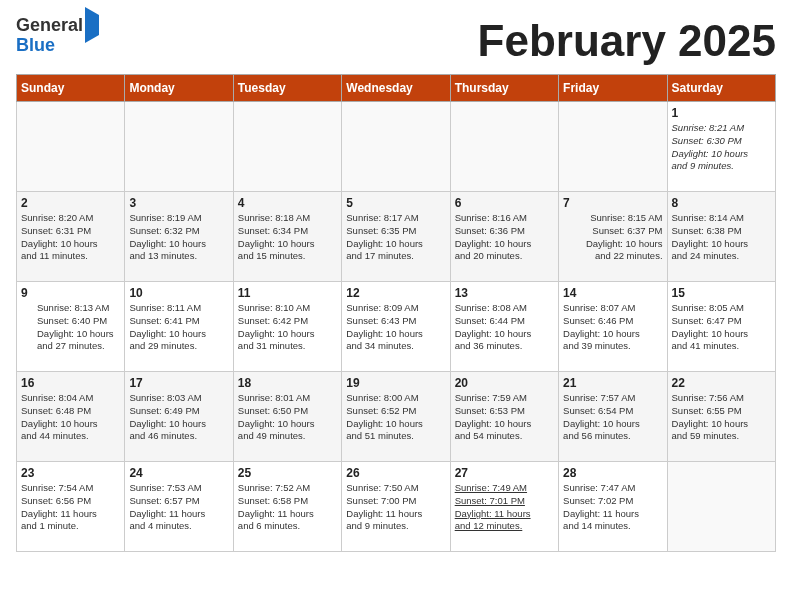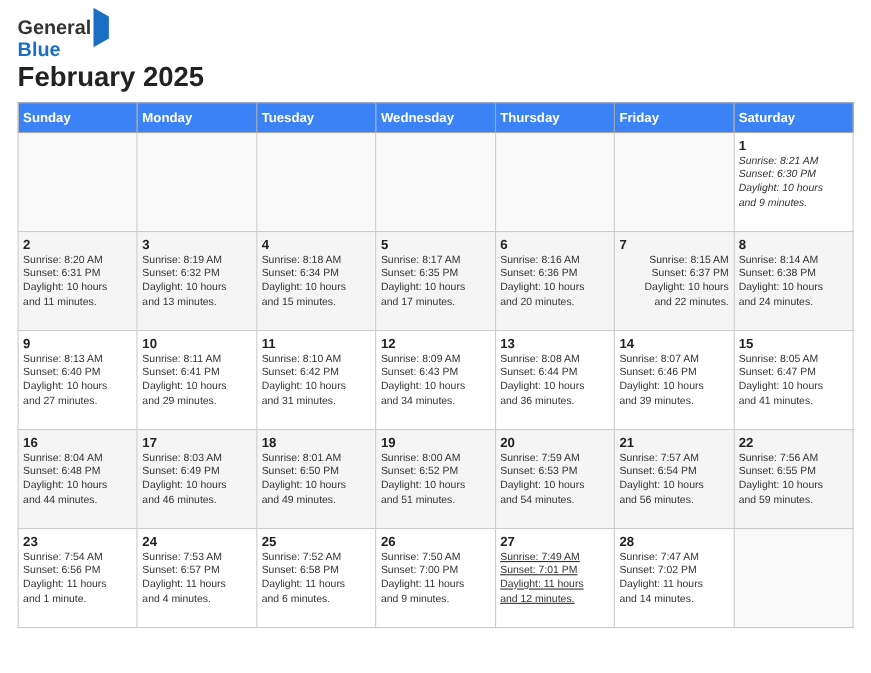--- a/index.html
+++ b/index.html
@@ -8,21 +8,20 @@
       background: #fff;
       width: 792px;
       min-height: 612px;
       padding: 16px;
     }
     .header {
       display: flex;
       justify-content: space-between;
       align-items: flex-start;
       margin-bottom: 8px;
-      flex-direction: column;
     }
     .logo {
       display: flex;
       align-items: center;
       gap: 4px;
     }
     .logo-text {
       font-size: 18px;
       font-weight: bold;
       line-height: 1.1;
@@ -33,37 +32,37 @@
       width: 0;
       height: 0;
       border-left: 14px solid #1a6fc4;
       border-top: 8px solid transparent;
       border-bottom: 8px solid transparent;
       margin-left: 2px;
       margin-top: 2px;
     }
     .title-block { text-align: right; }
     .title-block h1 {
-      font-size: 25px;
+      font-size: 44px;
       font-weight: bold;
       color: #222;
       text-align: center;
     }
     .title-block h2 {
       font-size: 14px;
       font-weight: normal;
       color: #444;
     }
     table {
       width: 100%;
       border-collapse: collapse;
       table-layout: fixed;
     }
     thead tr {
-      background: #3b82f6;
+      background: #c2410c;
     }
     thead th {
       color: #fff;
       font-size: 12px;
       font-weight: bold;
       padding: 6px 4px;
       text-align: left;
       border: 1px solid #aaa;
     }
     tbody td {
@@ -188,21 +187,21 @@
           <span class="day-num">8</span>
           <div class="cell-text" style="white-space: pre-line;">Sunrise: 8:14 AM
 Sunset: 6:38 PM
 Daylight: 10 hours
 and 24 minutes.</div>
         </td>
       </tr>
       <tr>
         <td>
           <span class="day-num">9</span>
-          <div class="cell-text" style="white-space: pre-line;">Sunrise: 8:13 AM
+          <div class="cell-text" style="white-space: pre-line; margin-left: 16px;">Sunrise: 8:13 AM
 Sunset: 6:40 PM
 Daylight: 10 hours
 and 27 minutes.</div>
         </td>
         <td>
           <span class="day-num">10</span>
           <div class="cell-text" style="white-space: pre-line;">Sunrise: 8:11 AM
 Sunset: 6:41 PM
 Daylight: 10 hours
 and 29 minutes.</div>

